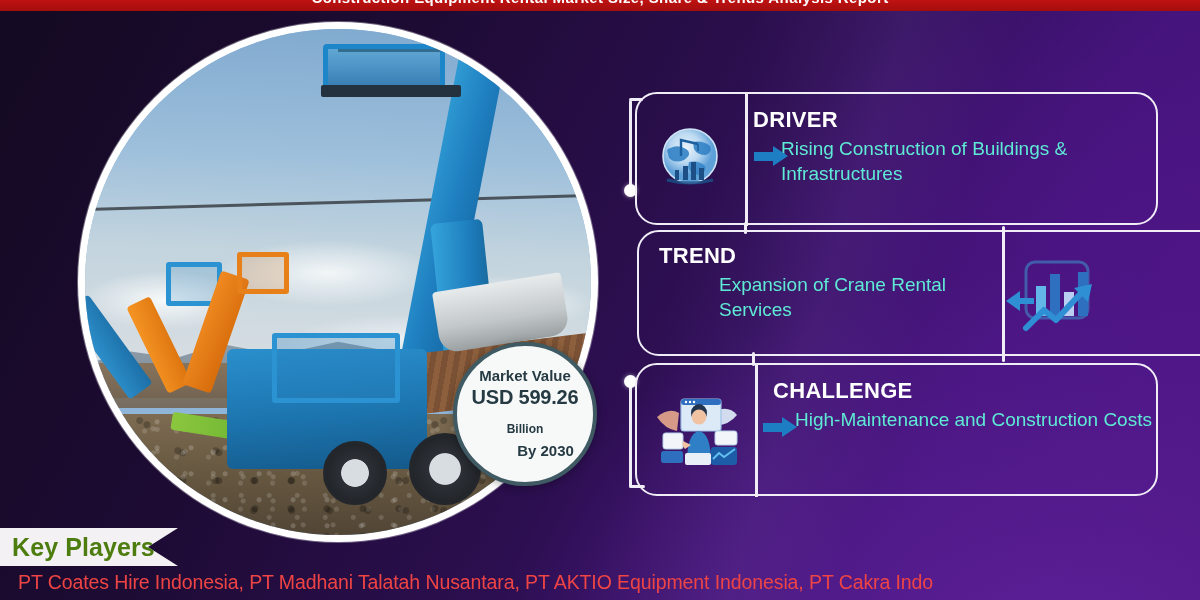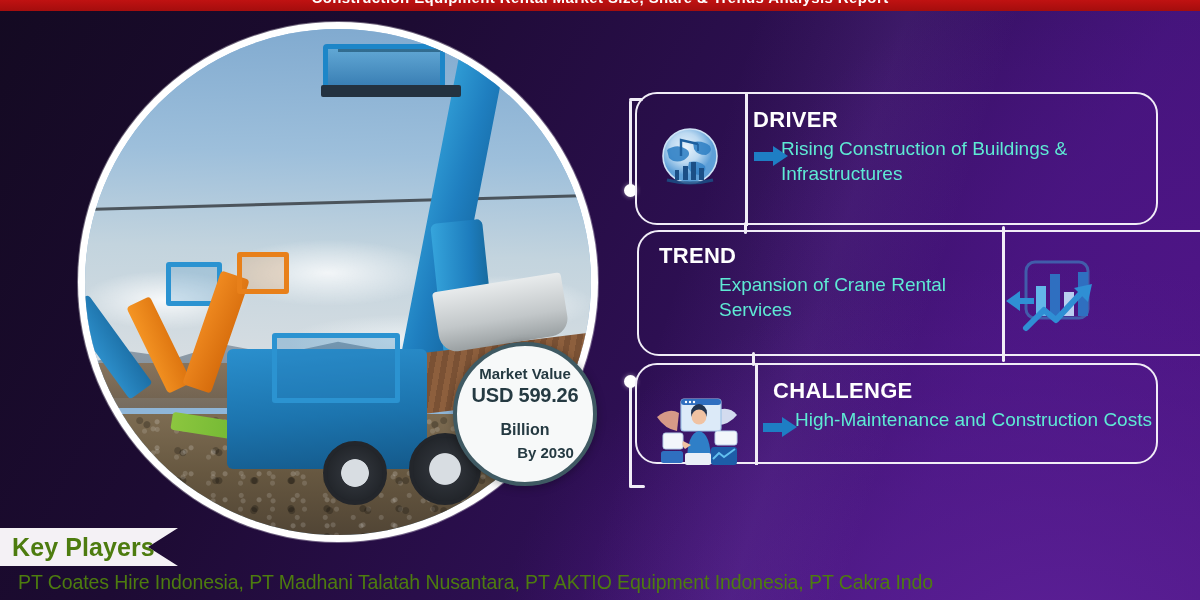--- a/index.html
+++ b/index.html
@@ -170,21 +170,21 @@
   
   #badge {
     position:absolute; left:453px; top:342px; width:144px; height:144px;
     border-radius:50%; background:#f7f9f9; border:4px solid #3f5a63;
     display:flex; flex-direction:column; align-items:center; justify-content:center;
     z-index:22; text-align:center; color:#253a42; line-height:1.12;
     box-shadow:0 2px 10px rgba(0,0,0,.3);
   }
   #badge .b1 { font-size:15px; font-weight:bold; }
   #badge .b2 { font-size:20px; font-weight:bold; letter-spacing:-.2px; margin-top:1px;}
-  #badge .b3 { font-size:16px; font-weight:bold; margin-top:15px; }
+  #badge .b3 { font-size:12px; font-weight:bold; margin-top:15px; }
   #badge .b4 { font-size:15px; font-weight:bold; margin-top:6px;padding-left:41px; }
 
   
   #panel { position:absolute; left:0; top:0; width:1200px; height:600px; z-index:15;padding-left:39px; }
 
   .card {
     position:absolute; border:2.5px solid #f1edf7; border-radius:22px;
   }
   .card .divider {
     position:absolute; top:-2.5px; bottom:-2.5px; width:2.5px; background:#f1edf7;
@@ -203,21 +203,21 @@
   #card-driver .divider { left:108px; }
   #card-driver .title { left:116px; top:13px; }
   #card-driver .body  { left:144px; top:42px; width:372px; }
 
   
   #card-trend { left:637px; top:230px; width:600px; height:126px; }
   #card-trend .title { left:20px; top:11px; }
   #card-trend .body  { left:48px; top:40px; width:300px;margin-left:32px; }
 
   
-  #card-challenge { left:635px; top:363px; width:523px; height:101px; }
+  #card-challenge { left:635px; top:363px; width:523px; height:133px; }
   #card-challenge .divider { left:118px; }
   #card-challenge .title { left:136px; top:13px; }
   #card-challenge .body  { left:158px; top:42px; width:360px; }
 
   
   .stub {
     position:absolute; background:#f1edf7; border-radius:2px;
   }
   .dot {
     position:absolute; width:13px; height:13px; border-radius:50%;
@@ -247,21 +247,21 @@
     background:#f4f1f5; z-index:30;
     clip-path:polygon(0 0, 178px 0, 148px 50%, 178px 100%, 0 100%);
     display:flex; align-items:center;
   }
   #ribbon span {
     margin-left:12px; color:#4d7c0f; font-size:25px; font-weight:bold;
     letter-spacing:.1px;
   }
   #players {
     position:absolute; left:18px; top:571px; width:1170px; z-index:30;
-    color:#4d7c0f; font-size:19.5px; white-space:nowrap; letter-spacing:-.1px;
+    color:#ef4444; font-size:19.5px; white-space:nowrap; letter-spacing:-.1px;
   }
 </style>
 </head>
 <body>
 
 <div id="bg"></div>
 <div id="bg-sheen"></div>
 
 <div id="topbar">
   <div id="topbar-text">Construction Equipment Rental Market Size, Share &amp; Trends Analysis Report</div>

